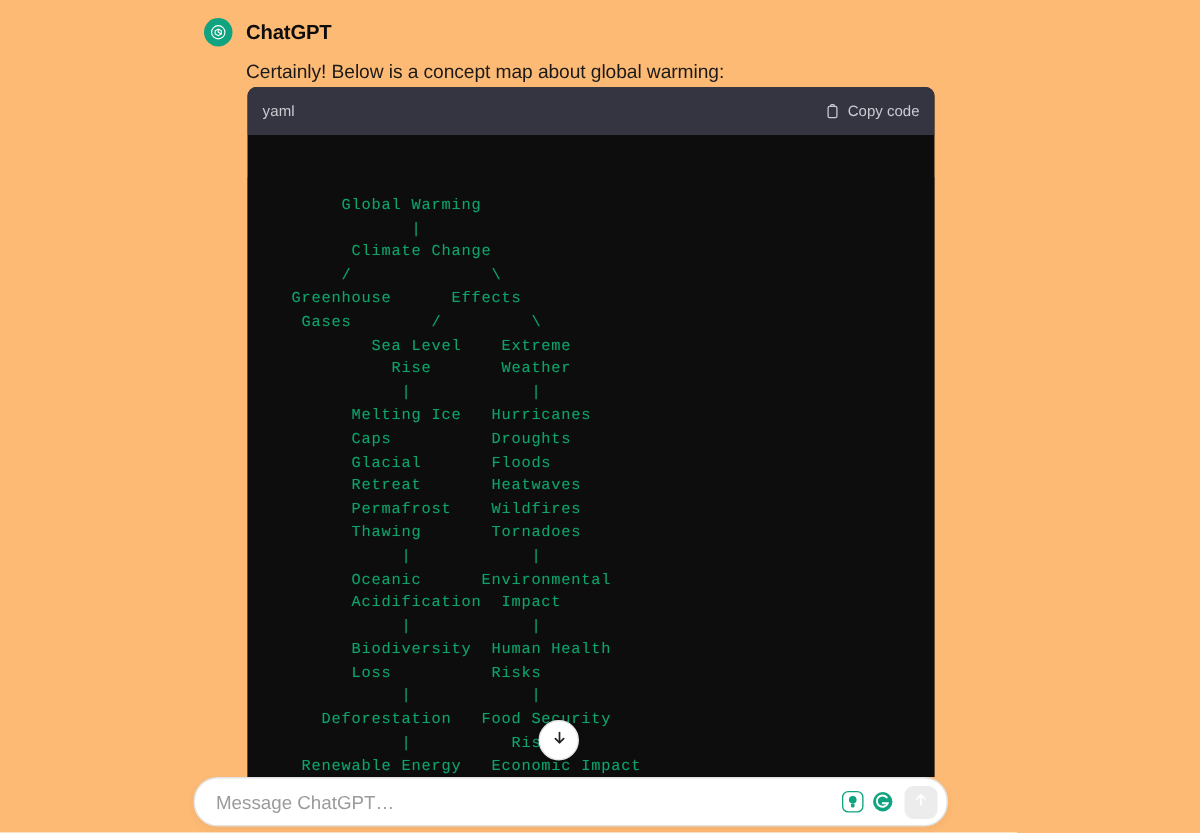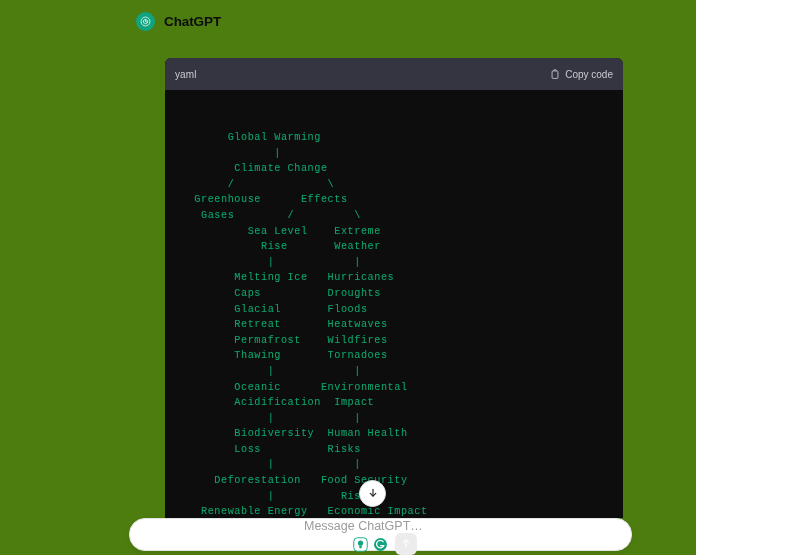--- a/index.html
+++ b/index.html
@@ -8,23 +8,23 @@
     background: #ffffff;
     width: 800px;
     height: 555px;
     overflow: hidden;
     font-family: "Liberation Sans", sans-serif;
     -webkit-font-smoothing: antialiased;
   }
 
   #root {
     position: relative;
-    width: 696px;
+    width: 800px;
     height: 555px;
-    background: #4d7c0f;
+    background: #fdba74;
   }
 
   
   .message {
     position: absolute;
     left: 136px;
     top: 10px;
     width: 500px;
   }
 
@@ -151,21 +151,20 @@
     width: 503px;
     height: 33px;
     background: #ffffff;
     border: 1px solid #e3e3e3;
     border-radius: 16px;
     box-shadow: 0 2px 6px rgba(0,0,0,0.05);
     display: flex;
     align-items: center;
     padding: 0 6px 0 14px;
     box-sizing: border-box;
-    flex-direction: column;
   }
 
   .composer-input {
     flex: 1 1 auto;
     border: none;
     outline: none;
     background: transparent;
     font-family: "Liberation Sans", sans-serif;
     font-size: 12.5px;
     color: #1a1a1a;
@@ -210,20 +209,21 @@
     <div class="msg-head">
       <span class="avatar">
         <svg width="13" height="13" viewBox="0 0 24 24" fill="none" stroke="#ffffff" stroke-width="1.4">
           <circle cx="12" cy="12" r="8.2"></circle>
           <path d="M8.2 10.2 L12 8.1 L15.8 10.2 L15.8 14.1 L12 16.2 L8.2 14.1 Z"></path>
           <path d="M12 8.1 L12 12 L15.8 14.1"></path>
         </svg>
       </span>
       <span class="author">ChatGPT</span>
     </div>
+    <div class="msg-text">Certainly! Below is a concept map about global warming:</div>
   </div>
 
   <div class="codeblock">
     <div class="code-header">
       <span class="code-lang">yaml</span>
       <span class="copy-btn">
         <span>
           <svg width="10" height="11" viewBox="0 0 16 18" fill="none" stroke="#c9cbd1" stroke-width="1.4" stroke-linejoin="round">
             <rect x="3.2" y="3.2" width="9.6" height="12.2" rx="1.6"></rect>
             <path d="M6 3.2 V2.2 a1 1 0 0 1 1-1 h2 a1 1 0 0 1 1 1 v1"></path>

